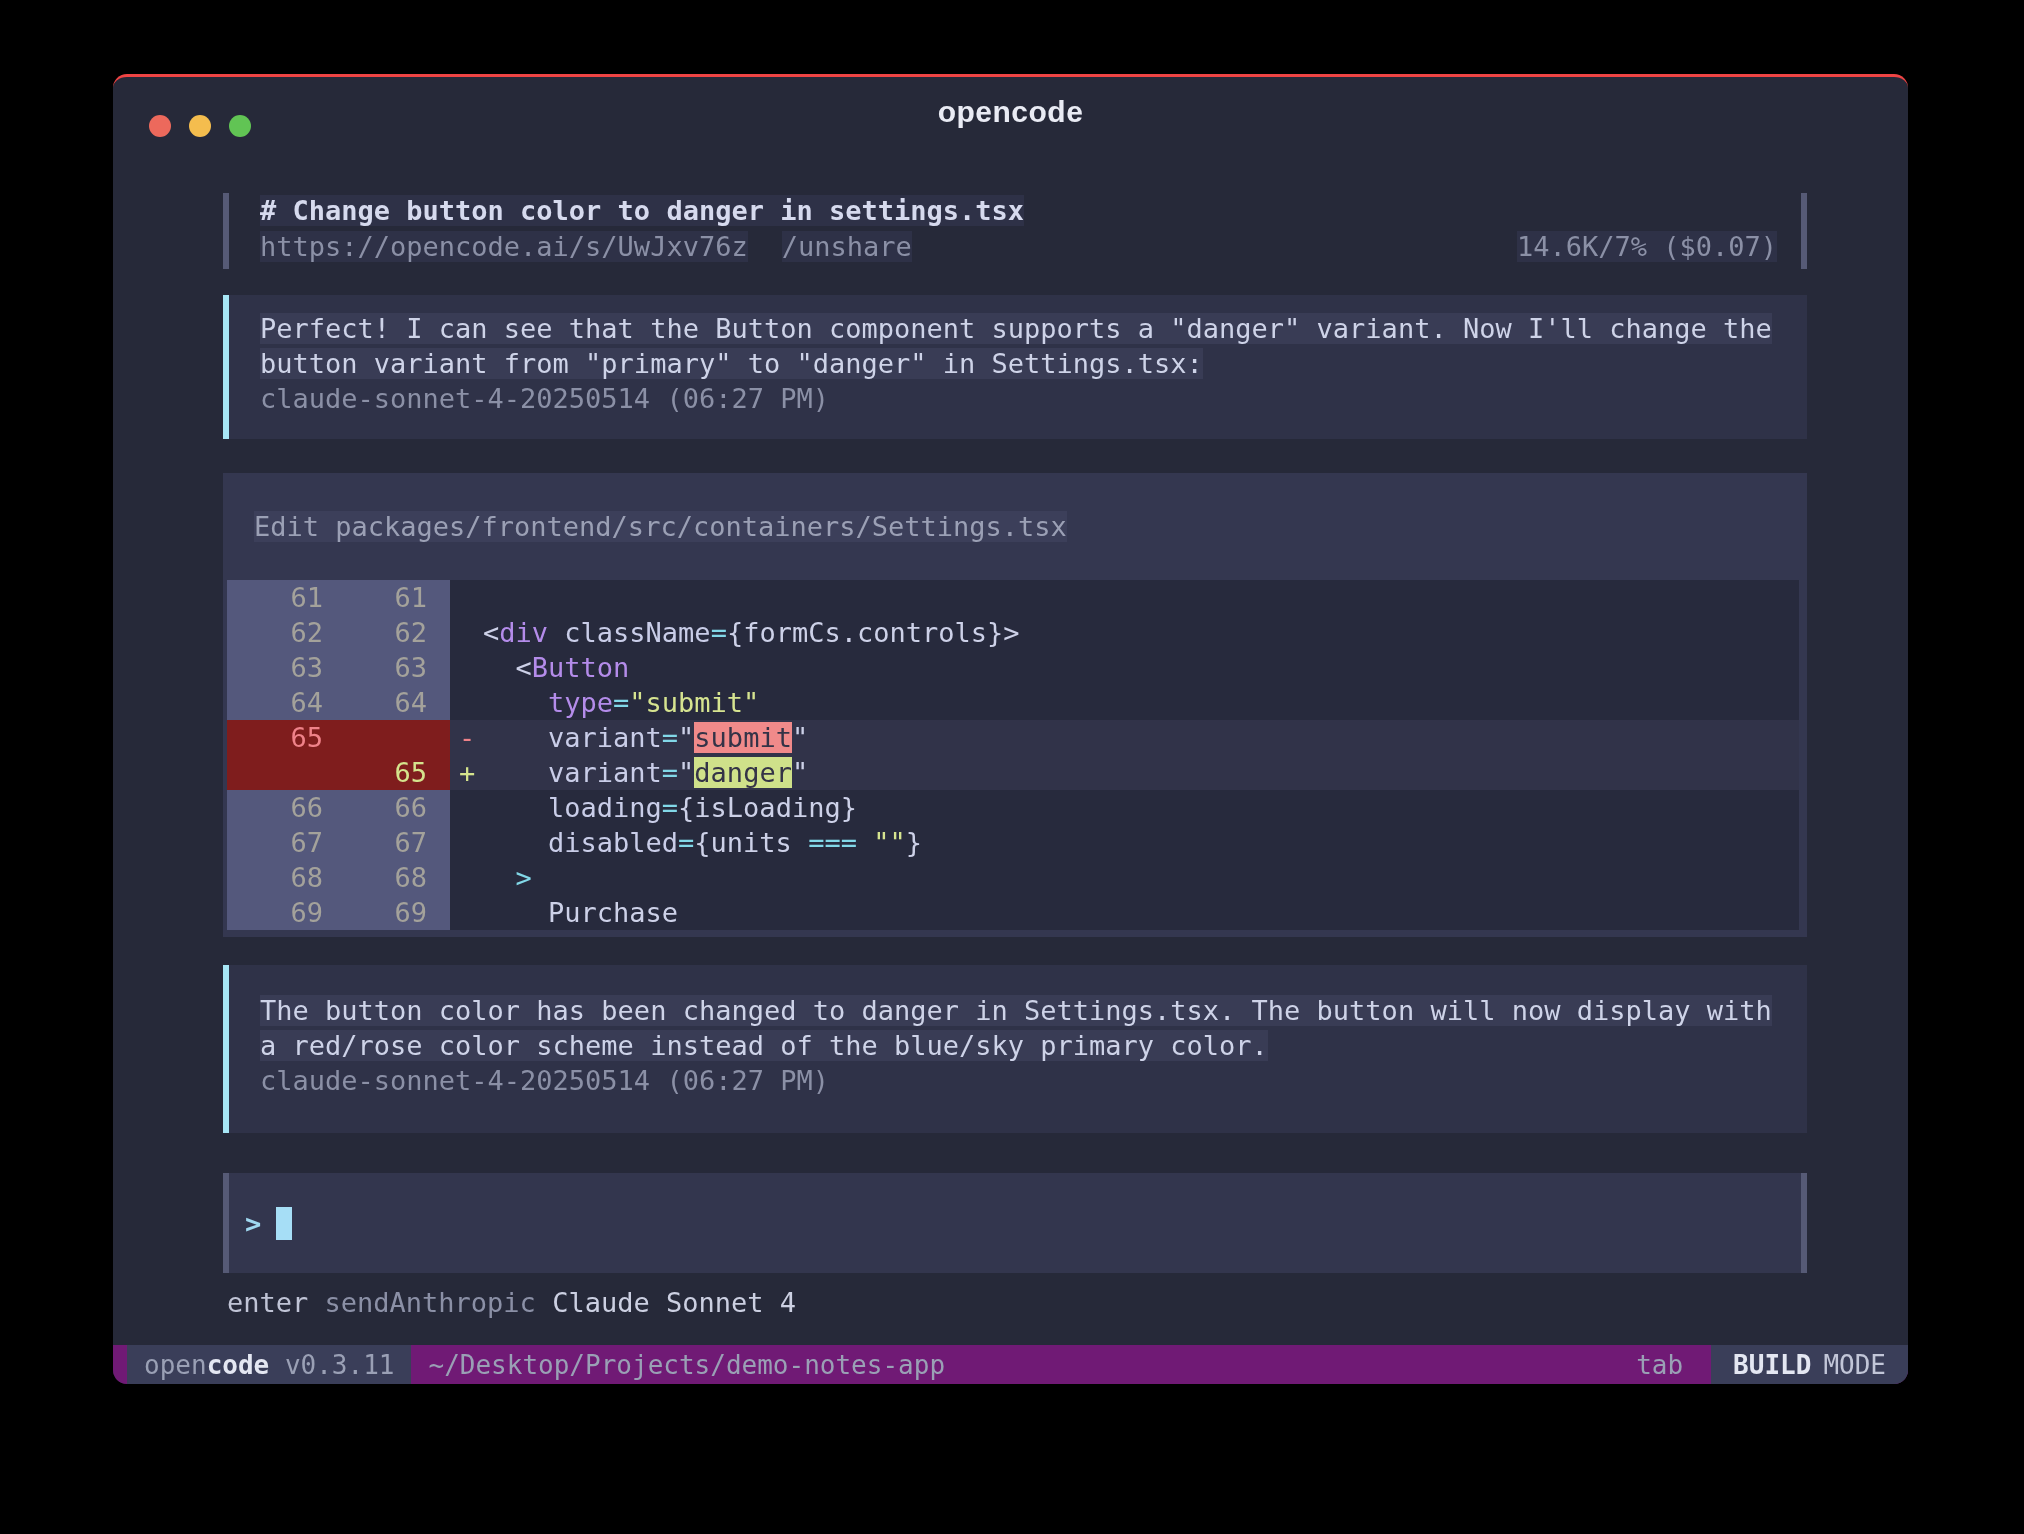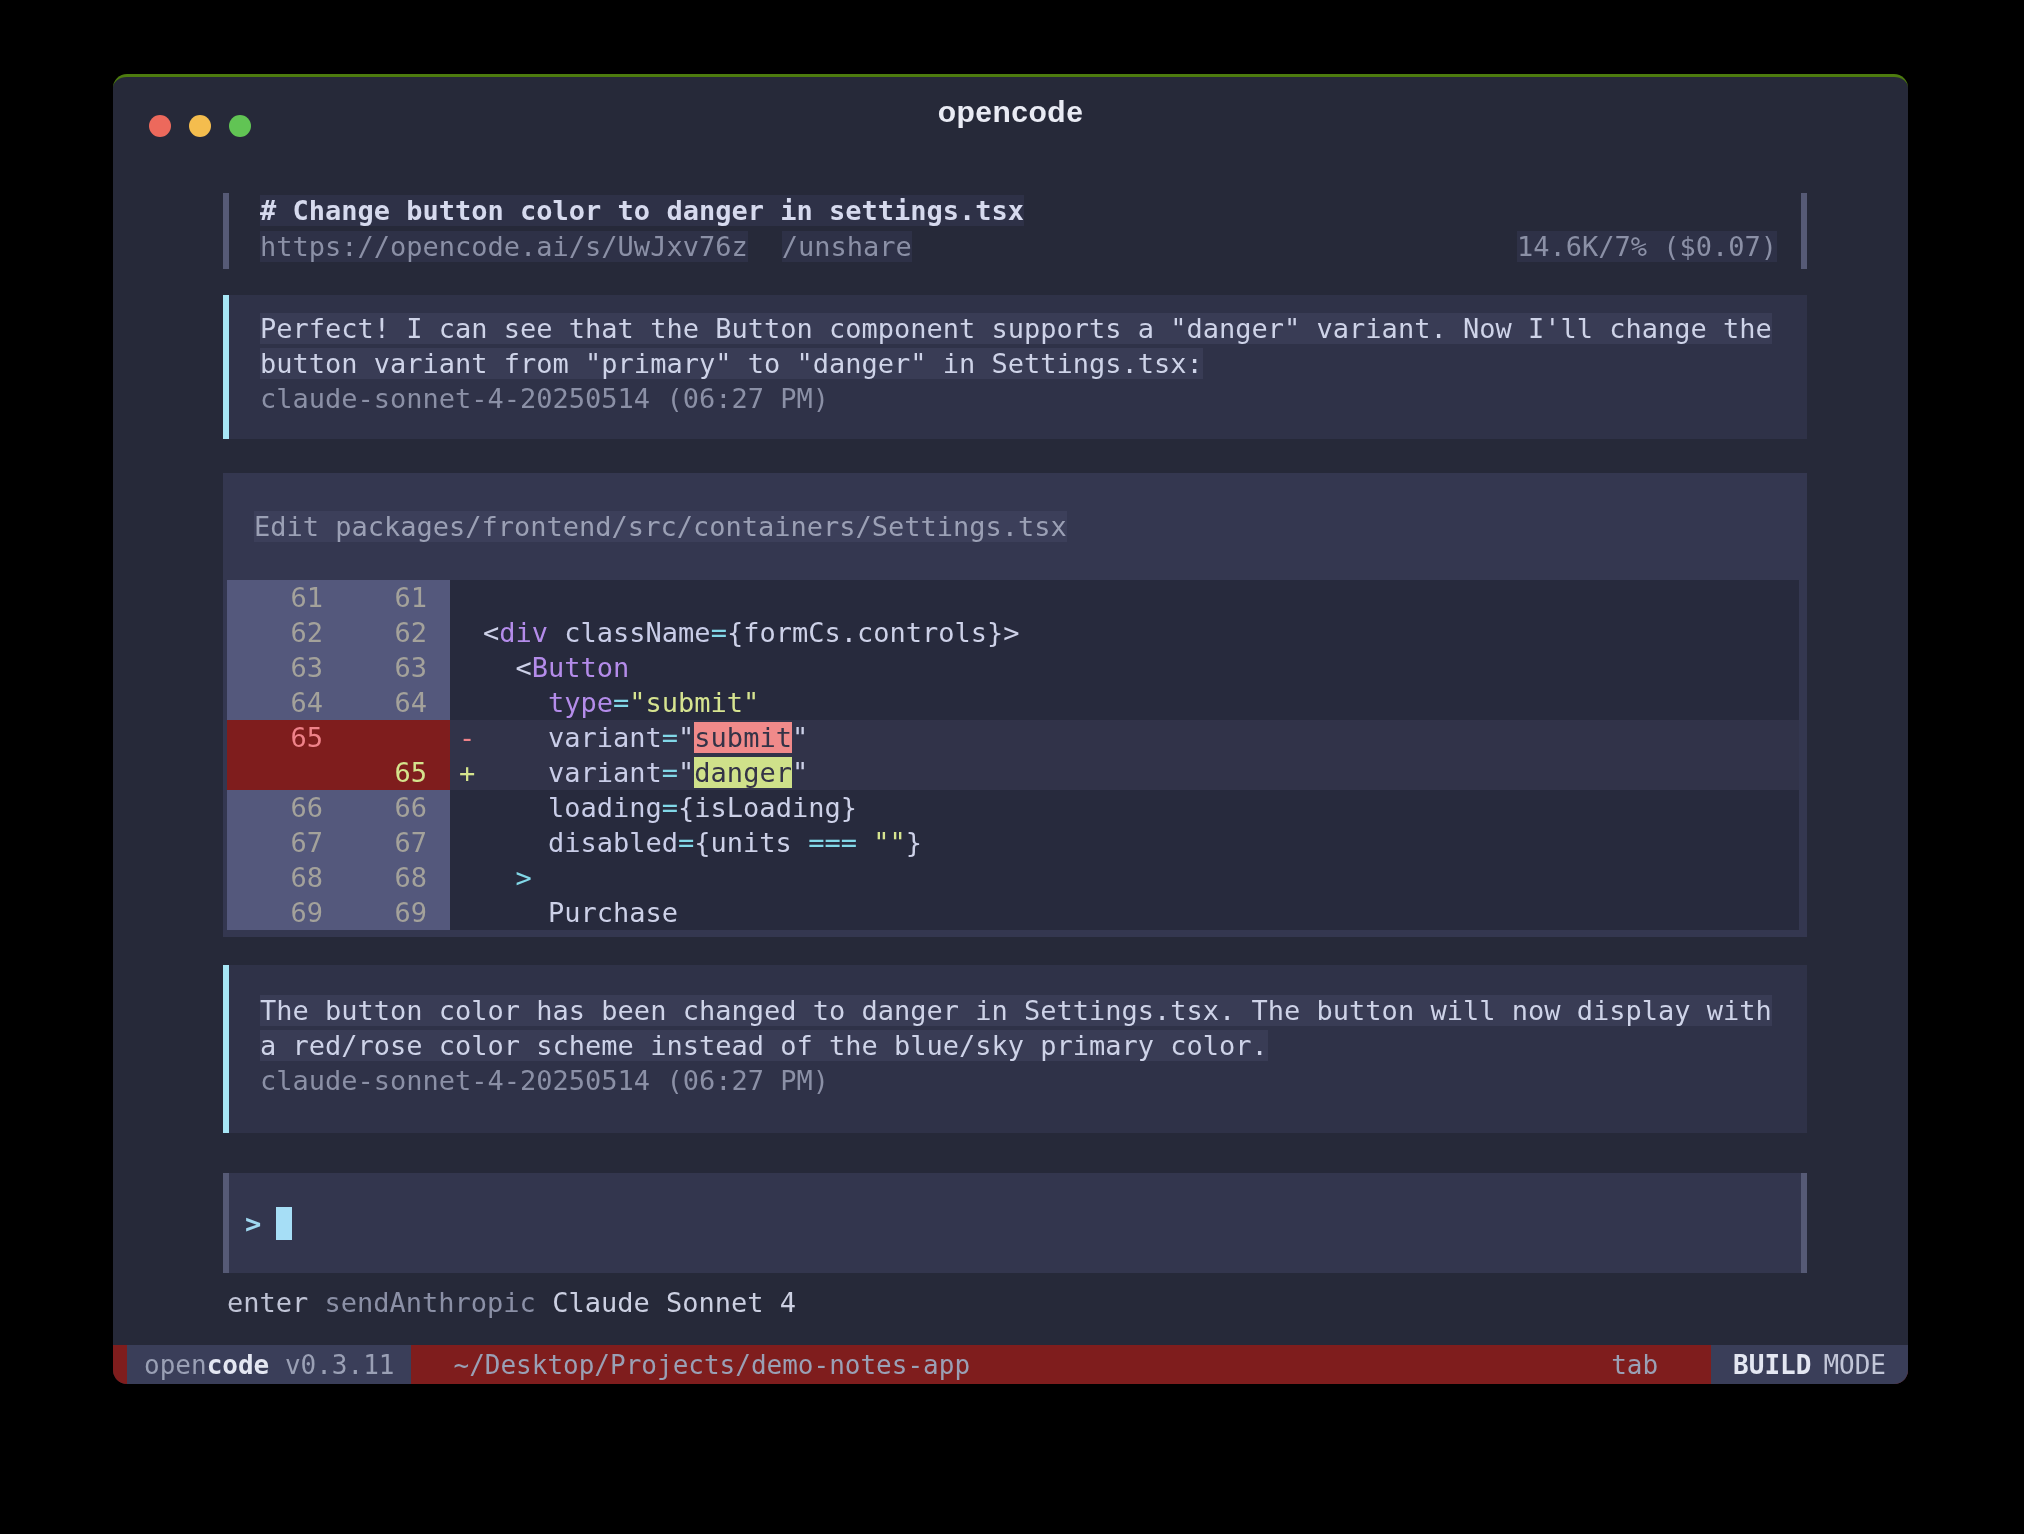--- a/index.html
+++ b/index.html
@@ -2,21 +2,21 @@
 <html><head>
 <meta charset="utf-8">
 <style>
   * { margin:0; padding:0; box-sizing:border-box; }
   html,body { width:2024px; height:1534px; background:#000; overflow:hidden;
               font-family:"DejaVu Sans Mono", monospace; }
 
   .window {
     position:absolute; left:113px; top:74px; width:1795px; height:1310px;
     background:#262939; border-radius:14px; overflow:hidden;
-    border-top:3px solid #4d7c0f;
+    border-top:3px solid #ef4444;
   }
 
   
   .titlebar { position:relative; height:64px; }
   .lights { position:absolute; left:36px; top:38px; display:flex; gap:18px; }
   .light { width:22px; height:22px; border-radius:50%; }
   .titlebar-title {
     position:absolute; left:0; right:0; top:18px; text-align:center;
     font-family:"Liberation Sans", sans-serif; font-weight:bold;
     font-size:30px; color:#e9ebf4; letter-spacing:0.5px;
@@ -82,22 +82,22 @@
             margin-left:15px; vertical-align:middle; }
 
   
   .hints { margin-top:14px; display:flex; justify-content:flex-start;
            font-size:27px; color:#8b90a6; padding:0 2px 0 4px; }
   .hint-key { color:#c0c4d6; }
   .hint-model { color:#ccd0e2; }
 
   
   .statusbar { position:absolute; left:0; right:0; bottom:0; height:39px;
-               background:#7f1d1d; display:flex; align-items:center;
-               font-size:26px; color:#9aa0b5;gap:25px; }
+               background:#701a75; display:flex; align-items:center;
+               font-size:26px; color:#9aa0b5; }
   .chip { background:#3a3e59; height:39px; display:flex; align-items:center;
           padding:0 17px; }
   .chip.left { margin-left:14px; }
   .chip.right { padding:0 22px; }
   .app-code { color:#e4e7f2; font-weight:bold; }
   .sb-path { margin-left:17px; }
   .sb-spacer { flex:1; }
   .sb-tab { margin-right:28px; }
   .mode-bold { color:#e4e7f2; font-weight:bold; }
   .mode-rest { color:#c2c6d8; margin-left:12px; }

